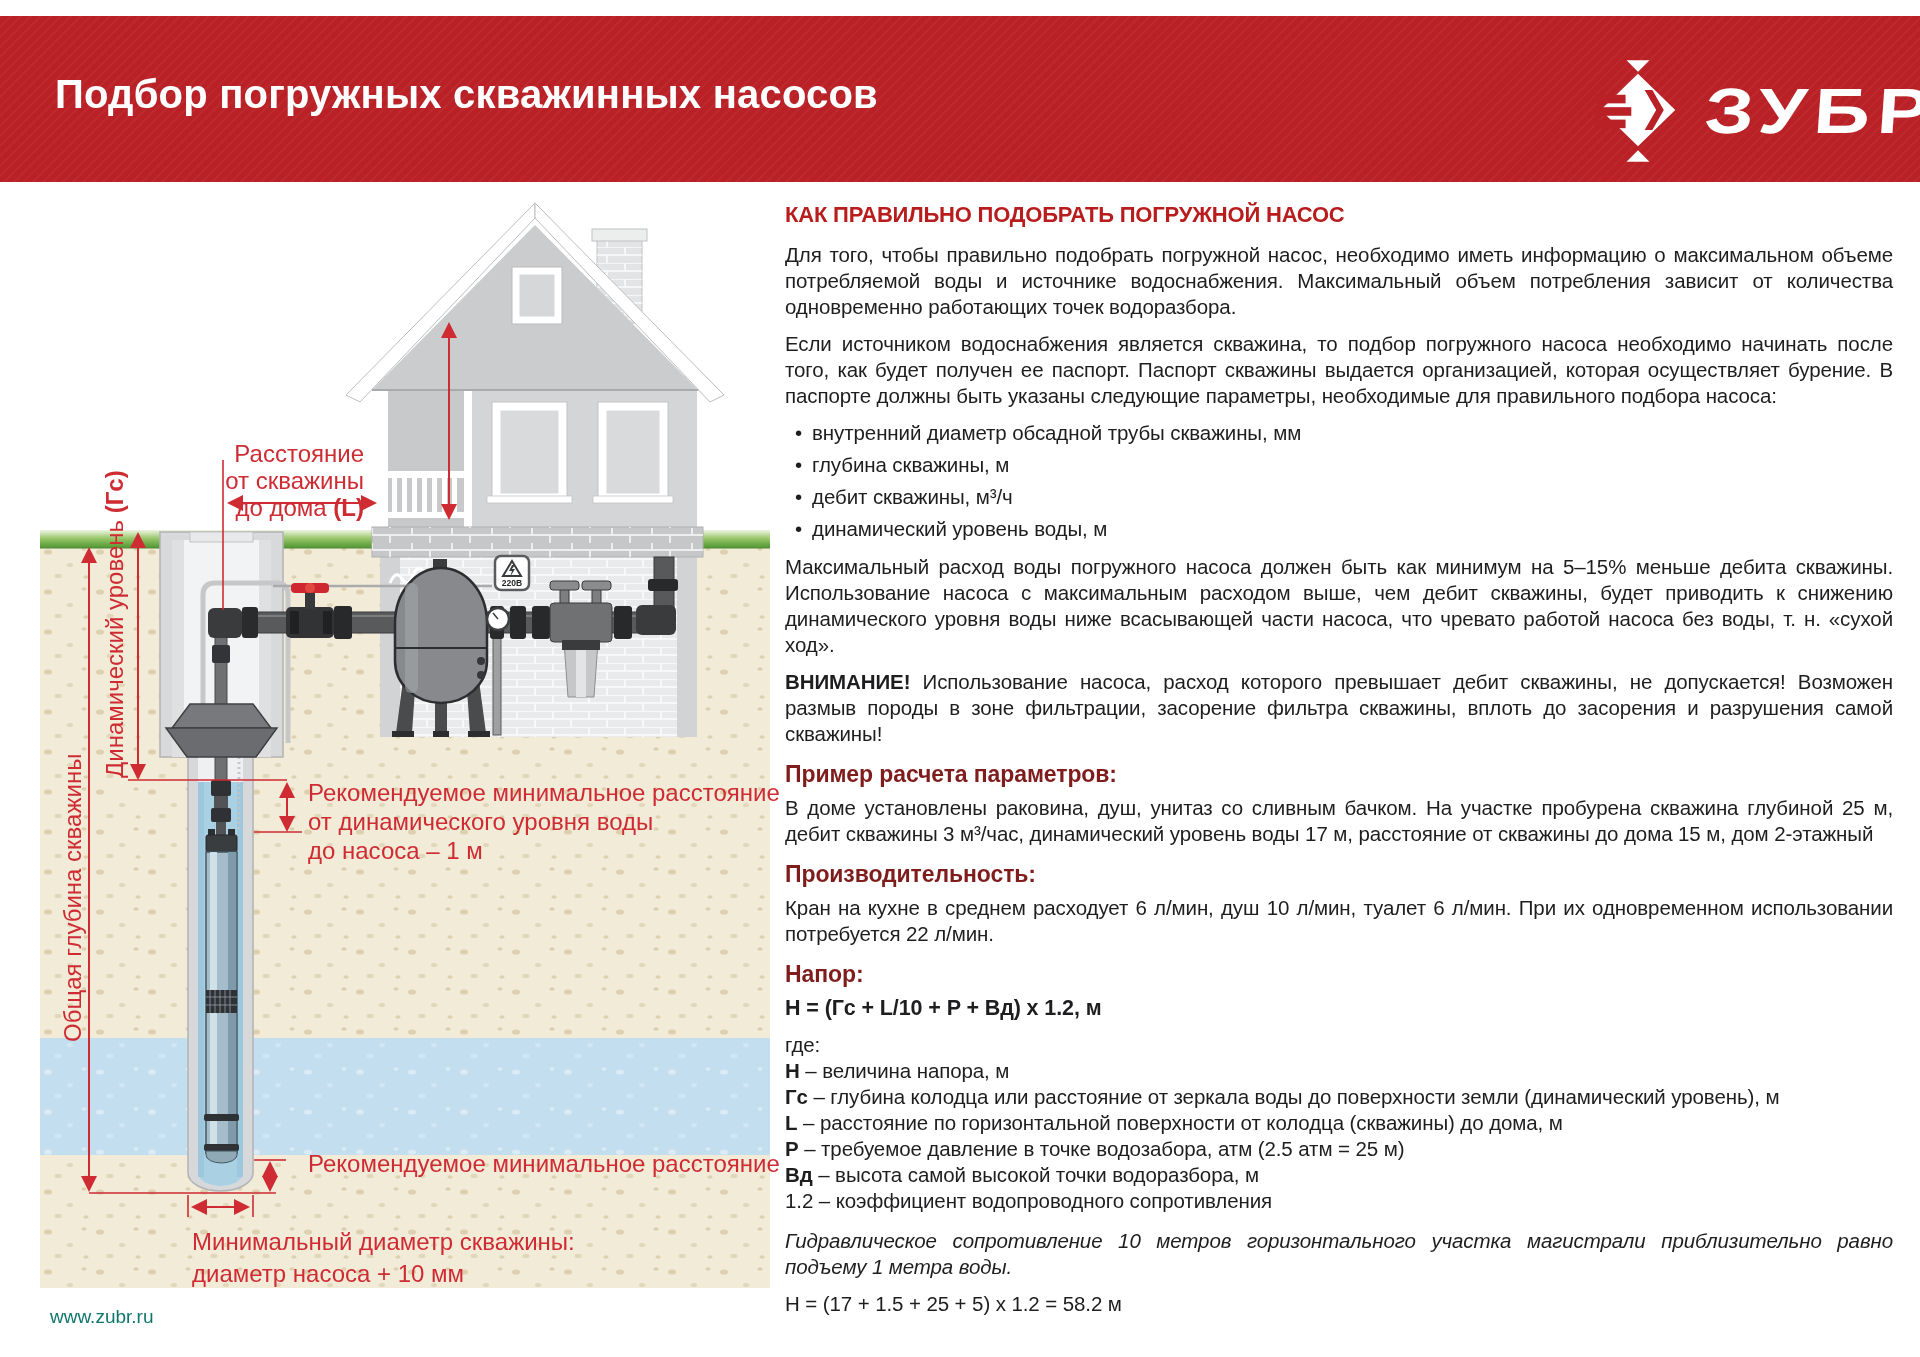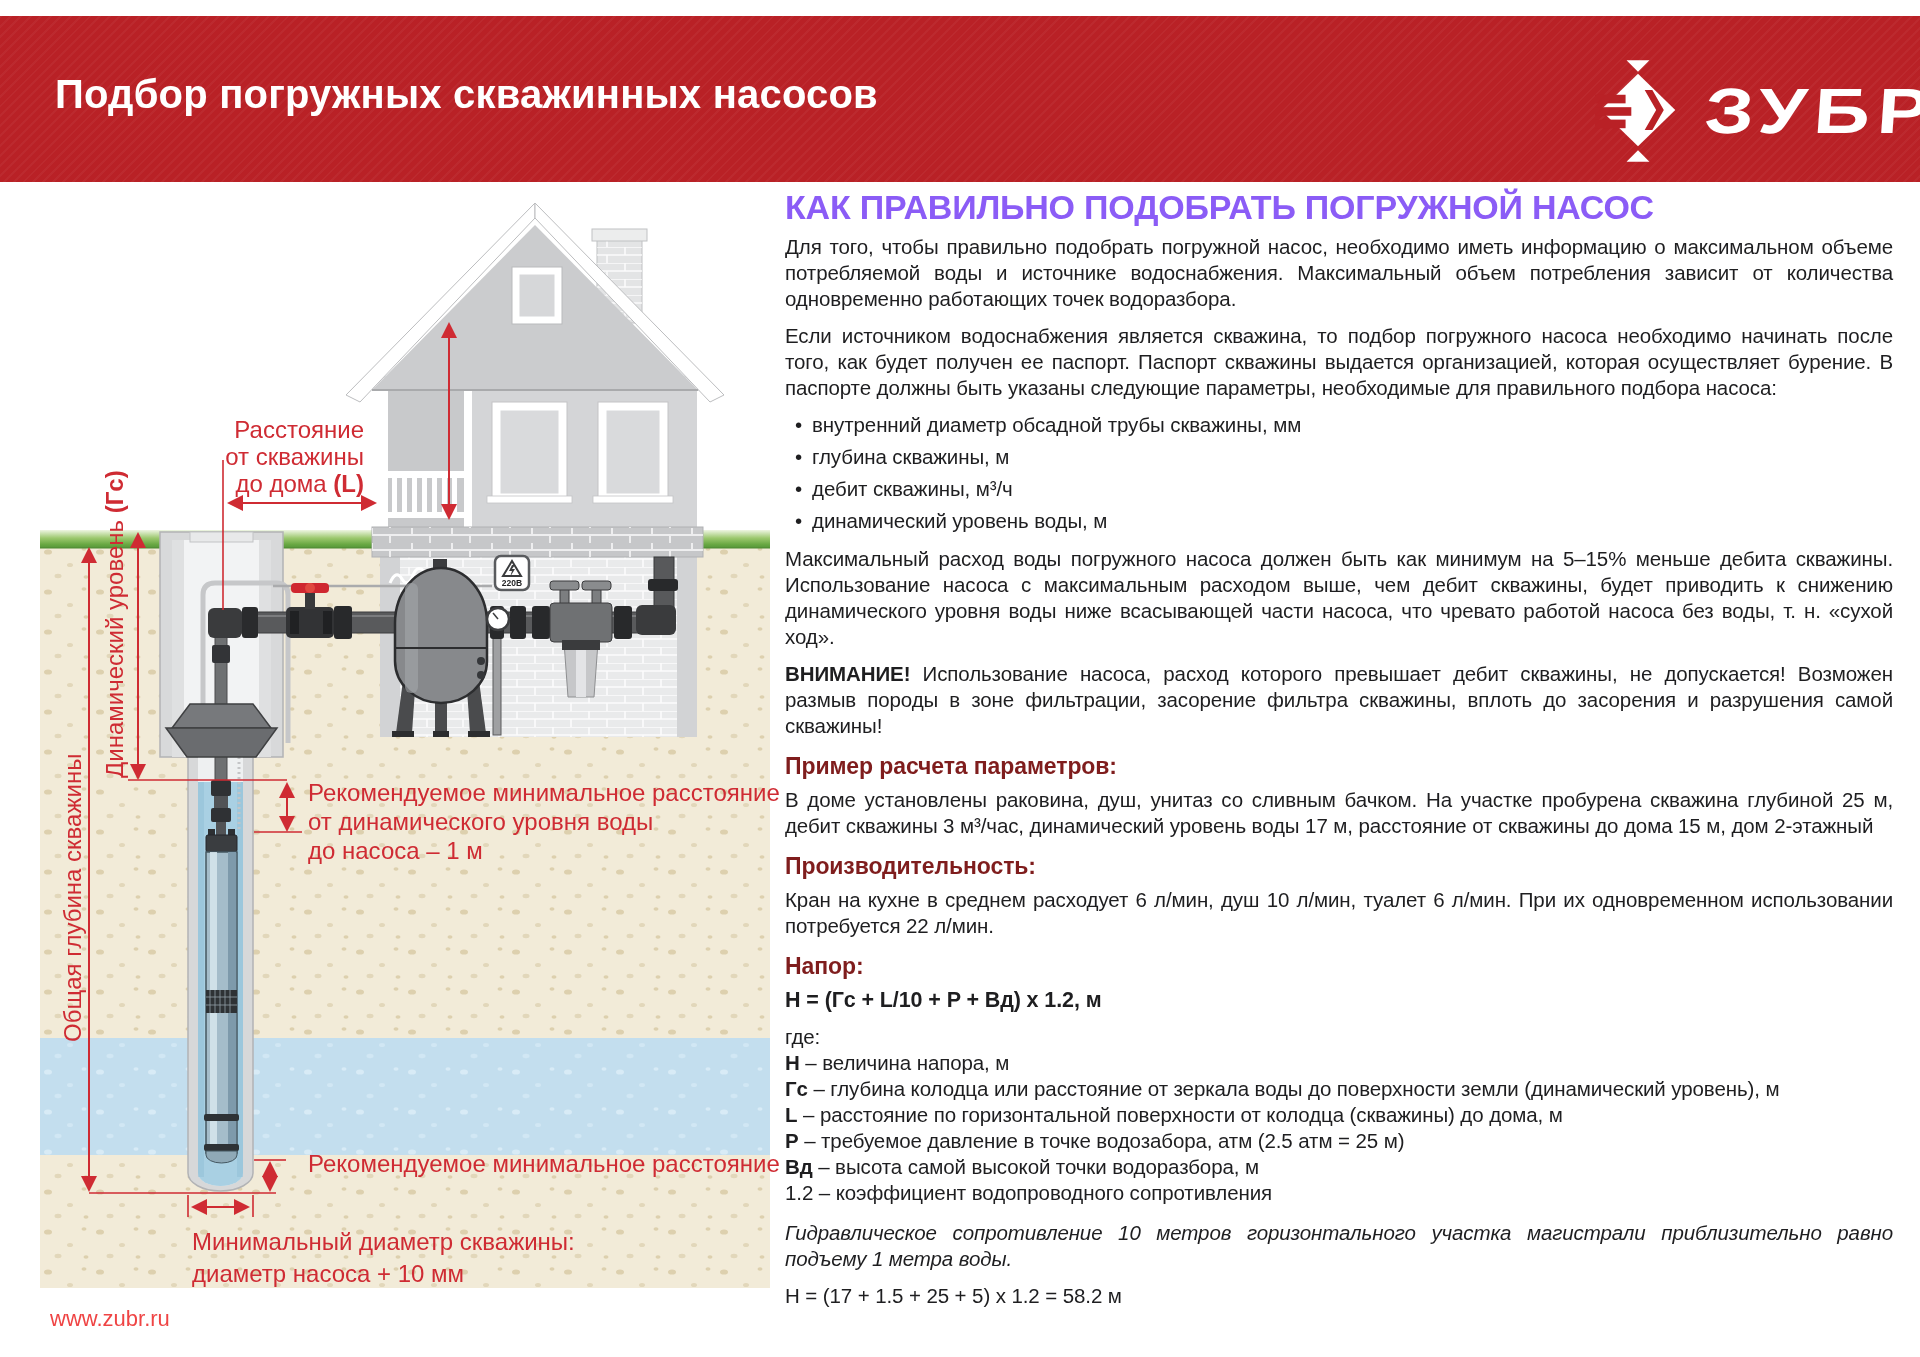--- a/index.html
+++ b/index.html
@@ -10,42 +10,42 @@
           background-image:repeating-linear-gradient(135deg,rgba(255,255,255,.04) 0 2px,transparent 2px 7px);padding-left:19px;}
   .header-title{position:absolute;left:55px;top:56px;font-size:40px;font-weight:bold;color:#fff;
                 letter-spacing:.2px;white-space:nowrap;}
   .logo{position:absolute;right:44px;top:40px;height:110px;display:flex;align-items:center;gap:24px;}
   .logo-word{color:#fff;font-size:64px;font-weight:bold;letter-spacing:6px;line-height:1;
              transform:skewX(-4deg) scaleX(1.22);transform-origin:left center;}
   
   .article{position:absolute;left:785px;top:192px;width:1108px;color:#1e1e20;
            font-size:20.5px;line-height:26px;letter-spacing:-.1px;}
   .article p{margin:0 0 11px 0;text-align:justify;}
-  .article h1{font-size:34px;line-height:30px;margin:0 0 12px 0;color:#8b5cf6;letter-spacing:-.2px;}
+  .article h1{font-size:22px;line-height:30px;margin:8px 0 12px 0;color:#b91c1c;letter-spacing:-.2px;}
   .article h2{font-size:23px;line-height:26px;margin:14px 0 8px 0;color:#7f1d1d;}
   .article ul{list-style:none;margin:0 0 12px 0;padding:0 0 0 10px;}
   .article li{margin:0 0 6px 0;}
   .article li::before{content:"\2022";margin-right:10px;}
   .formula{font-weight:bold;font-size:21.5px;margin:0 0 10px 0;}
   .def-line{line-height:26px;}
   .defs{margin:0 0 14px 0;}
   .note{font-style:italic;margin:16px 0 16px 0;text-align:justify;}
   .tight{margin-bottom:2px;}
   
   .dlabel{position:absolute;color:#cf2b33;font-size:24px;line-height:29px;}
   .dlabel b{font-weight:bold;}
   .lbl-vd{left:90px;top:288px;width:285px;text-align:right;line-height:31px;}
-  .lbl-l{left:222px;top:416px;width:142px;text-align:right;line-height:27px;}
+  .lbl-l{left:222px;top:440px;width:142px;text-align:right;line-height:27px;}
   .rot{transform:rotate(-90deg);transform-origin:0 0;white-space:nowrap;}
   .lbl-gs{left:100px;top:778px;}
   .lbl-depth{left:58px;top:1042px;}
   .lbl-rec-top{left:308px;top:778px;line-height:29px;}
   .lbl-rec-bottom{left:308px;top:1148px;line-height:31px;}
   .lbl-diam{left:192px;top:1226px;line-height:32px;}
-  .footer-url{position:absolute;left:50px;top:1306px;font-size:22px;color:#ef4444;text-decoration:none;}
+  .footer-url{position:absolute;left:50px;top:1306px;font-size:19px;color:#0f766e;text-decoration:none;}
   .diagram-svg{position:absolute;left:40px;top:183px;width:730px;height:1105px;}
 </style>
 </head>
 <body>
 
 <div class="page">
 
   <div class="header">
     <div class="header-title">Подбор погружных скважинных насосов</div>
     <div class="logo">

